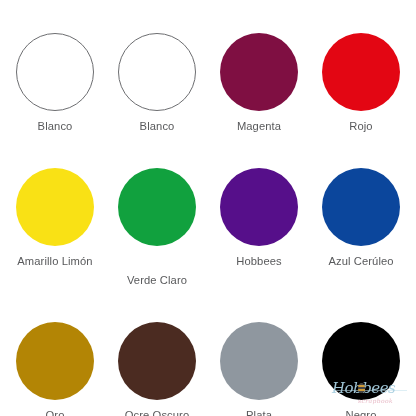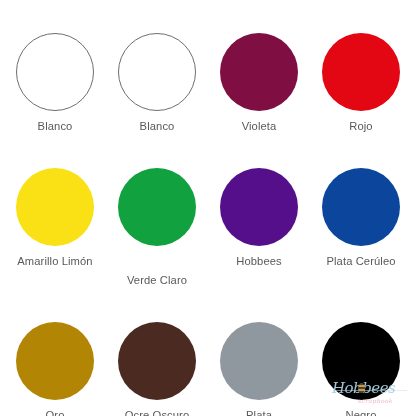--- a/index.html
+++ b/index.html
@@ -113,41 +113,41 @@
     <div class="swatch-cell">
       <div class="dot outlined" style="background: rgb(255, 255, 255); border-color: rgb(109, 110, 113);"></div>
       <div class="swatch-label" style="color: rgb(88, 89, 91);">Blanco</div>
     </div>
     <div class="swatch-cell">
       <div class="dot outlined" style="background: rgb(255, 255, 255); border-color: rgb(109, 110, 113);"></div>
       <div class="swatch-label" style="color: rgb(88, 89, 91);">Blanco</div>
     </div>
     <div class="swatch-cell">
       <div class="dot" style="background: rgb(127, 15, 66);"></div>
-      <div class="swatch-label" style="color: rgb(88, 89, 91);">Violeta</div>
+      <div class="swatch-label" style="color: rgb(88, 89, 91);">Magenta</div>
     </div>
     <div class="swatch-cell">
       <div class="dot" style="background: rgb(227, 6, 19);"></div>
       <div class="swatch-label" style="color: rgb(88, 89, 91);">Rojo</div>
     </div>
     <div class="swatch-cell">
       <div class="dot" style="background: rgb(249, 225, 21);"></div>
       <div class="swatch-label" style="color: rgb(88, 89, 91); text-align: center;">Amarillo Limón</div>
     </div>
     <div class="swatch-cell">
       <div class="dot" style="background: rgb(17, 161, 62);"></div>
       <div class="swatch-label" style="color: rgb(88, 89, 91); margin-top: 28px;">Verde Claro</div>
     </div>
     <div class="swatch-cell">
       <div class="dot" style="background: rgb(86, 15, 138);"></div>
       <div class="swatch-label" style="color: rgb(88, 89, 91);">Hobbees</div>
     </div>
     <div class="swatch-cell">
       <div class="dot" style="background: rgb(11, 70, 156);"></div>
-      <div class="swatch-label" style="color: rgb(88, 89, 91);">Plata Cerúleo</div>
+      <div class="swatch-label" style="color: rgb(88, 89, 91);">Azul Cerúleo</div>
     </div>
     <div class="swatch-cell">
       <div class="dot" style="background: rgb(179, 133, 5);"></div>
       <div class="swatch-label" style="color: rgb(88, 89, 91);">Oro</div>
     </div>
     <div class="swatch-cell">
       <div class="dot" style="background: rgb(75, 43, 33);"></div>
       <div class="swatch-label" style="color: rgb(88, 89, 91);">Ocre Oscuro</div>
     </div>
     <div class="swatch-cell">

